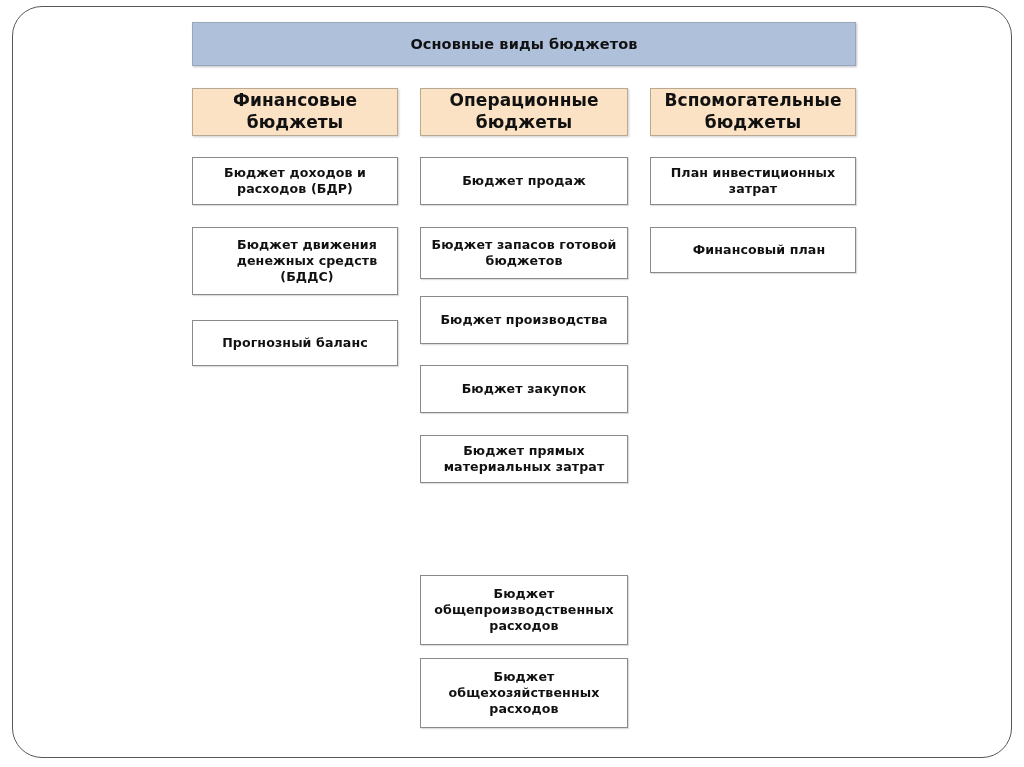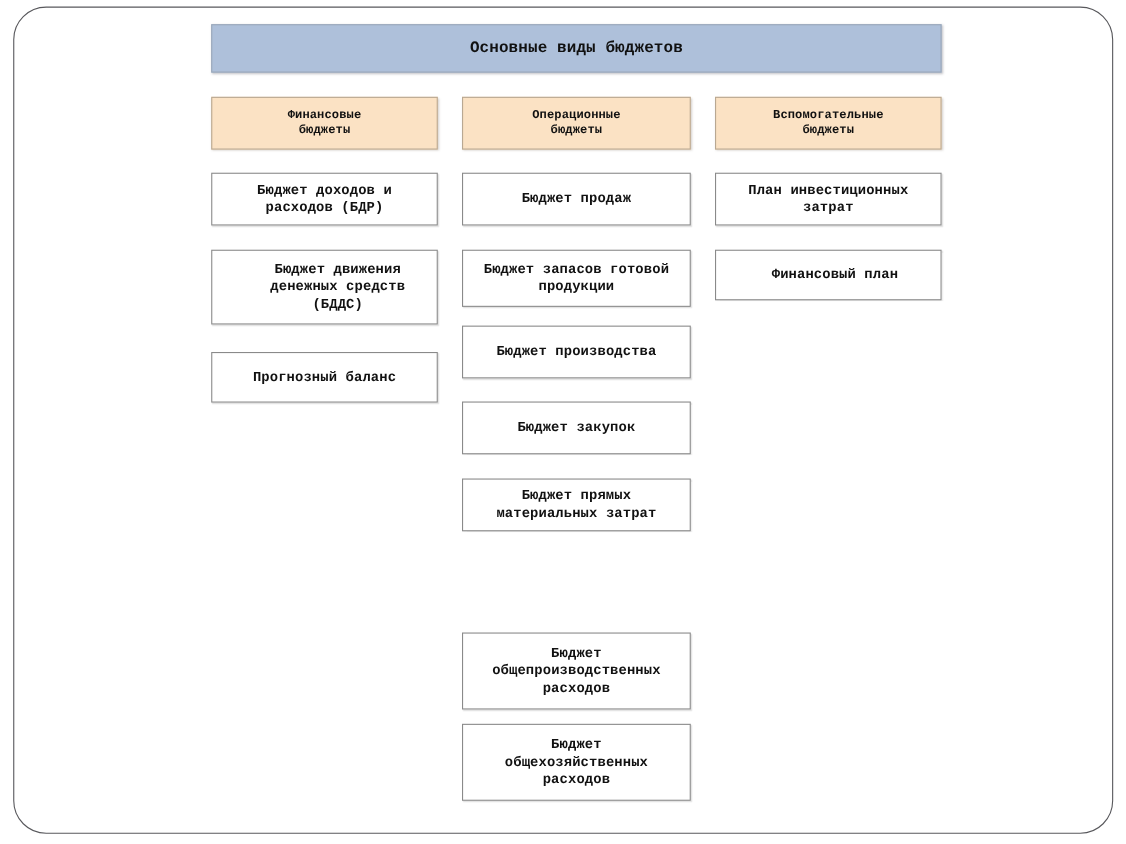--- a/index.html
+++ b/index.html
@@ -12,21 +12,20 @@
     height: 767px;
     font-family: "DejaVu Sans", sans-serif;
     overflow: hidden;
   }
 
   #slide {
     position: relative;
     width: 1024px;
     height: 690px;
     background: #ffffff;
-    font-family: Liberation Mono, monospace;
   }
 
   
   .slide-frame {
     position: absolute;
     left: 12px;
     top: 6px;
     width: 1000px;
     height: 752px;
     border: 1px solid #58585c;
@@ -69,21 +68,21 @@
     font-size: 14.5px;
     box-shadow: 1px 1px 2px rgba(120,120,130,0.45);
   }
 
   
   .cat-box {
     top: 88px;
     height: 48px;
     background: #fbe2c4;
     border: 1px solid #b9a892;
-    font-size: 11px;
+    font-size: 17px;
     box-shadow: 1px 1px 2px rgba(140,130,120,0.4);
   }
 
   
   .leaf-box {
     background: #ffffff;
     border: 1px solid #8a8a8a;
     font-size: 12.6px;
     box-shadow: 1px 1px 1px rgba(160,160,160,0.35);
   }
@@ -115,21 +114,21 @@
 
     <div class="box leaf-box col1" style="top:157px;height:48px;">Бюджет доходов и
 расходов (БДР)</div>
     <div class="box leaf-box col1" style="top:227px;height:68px;padding-left:24px;">Бюджет движения
 денежных средств
 (БДДС)</div>
     <div class="box leaf-box col1" style="top:320px;height:46px;">Прогнозный баланс</div>
 
     <div class="box leaf-box col2" style="top:157px;height:48px;">Бюджет продаж</div>
     <div class="box leaf-box col2" style="top:227px;height:52px;">Бюджет запасов готовой
-продукции</div>
+бюджетов</div>
     <div class="box leaf-box col2" style="top:296px;height:48px;">Бюджет производства</div>
     <div class="box leaf-box col2" style="top:365px;height:48px;">Бюджет закупок</div>
     <div class="box leaf-box col2" style="top:435px;height:48px;">Бюджет прямых
 материальных затрат</div>
     <div class="box leaf-box col2" style="top:575px;height:70px;">Бюджет
 общепроизводственных
 расходов</div>
     <div class="box leaf-box col2" style="top:658px;height:70px;">Бюджет
 общехозяйственных
 расходов</div>

